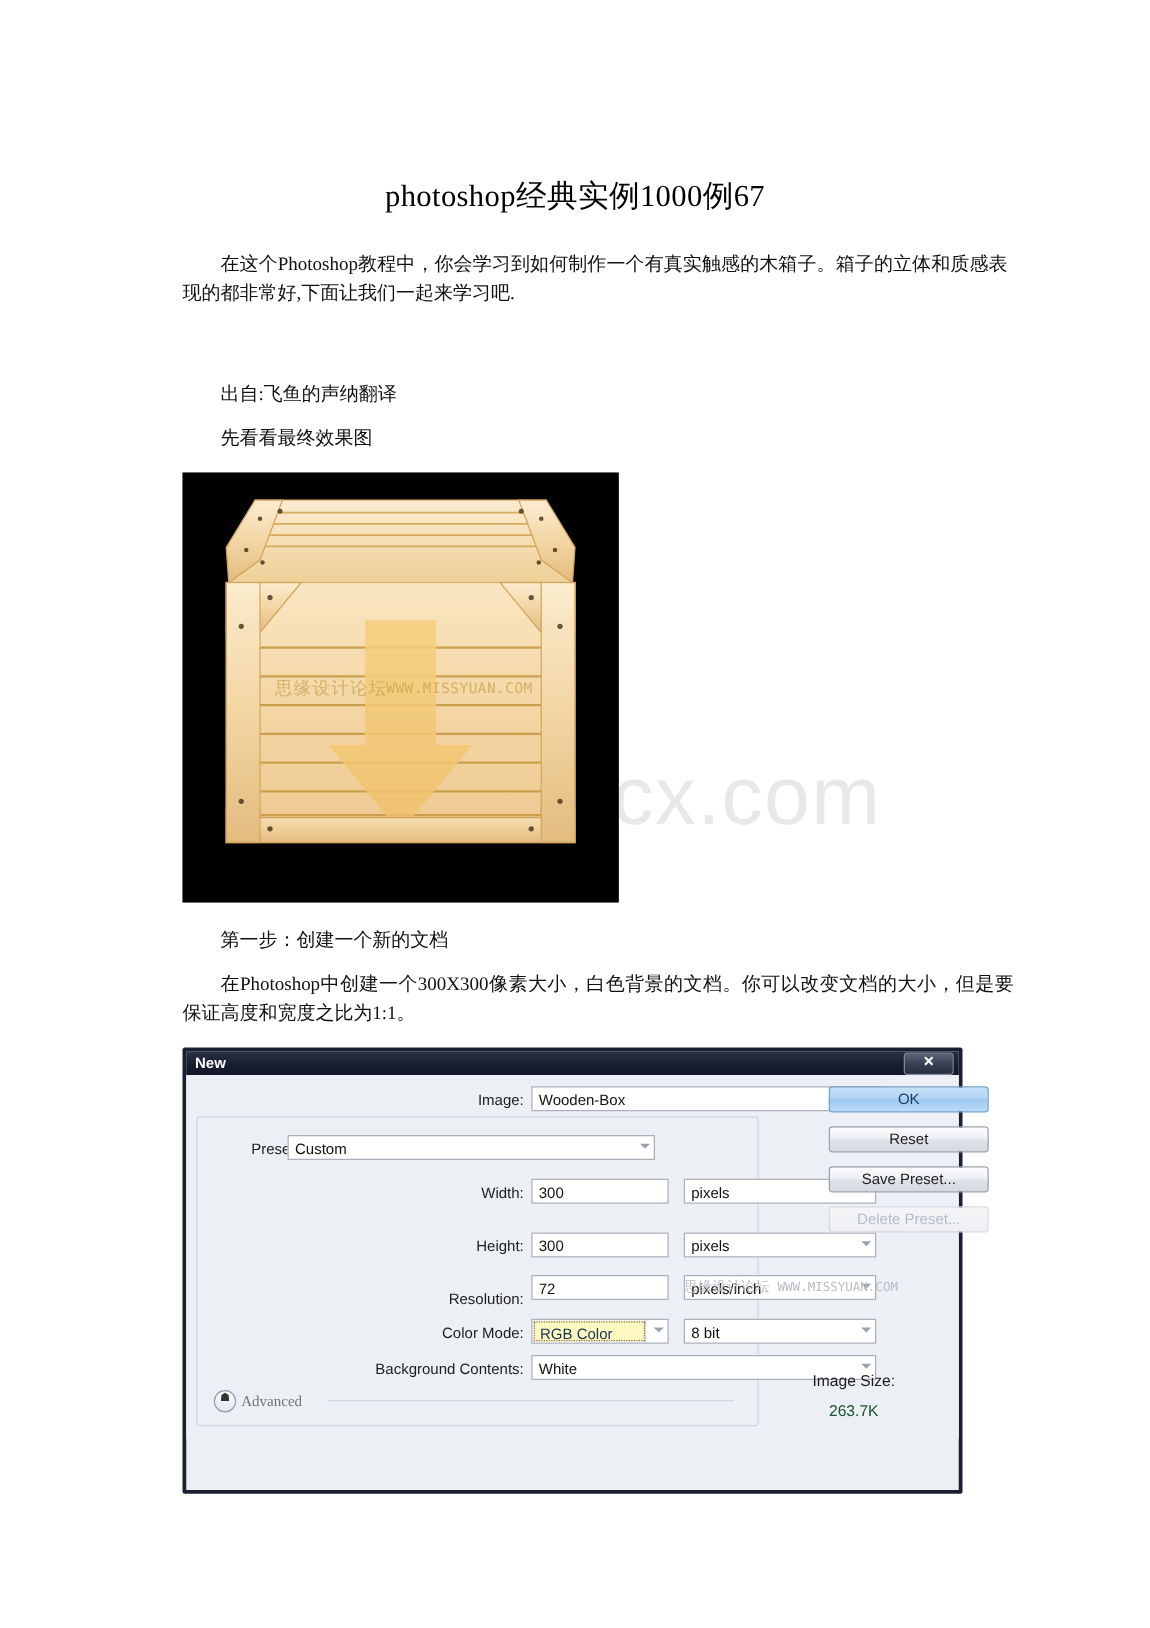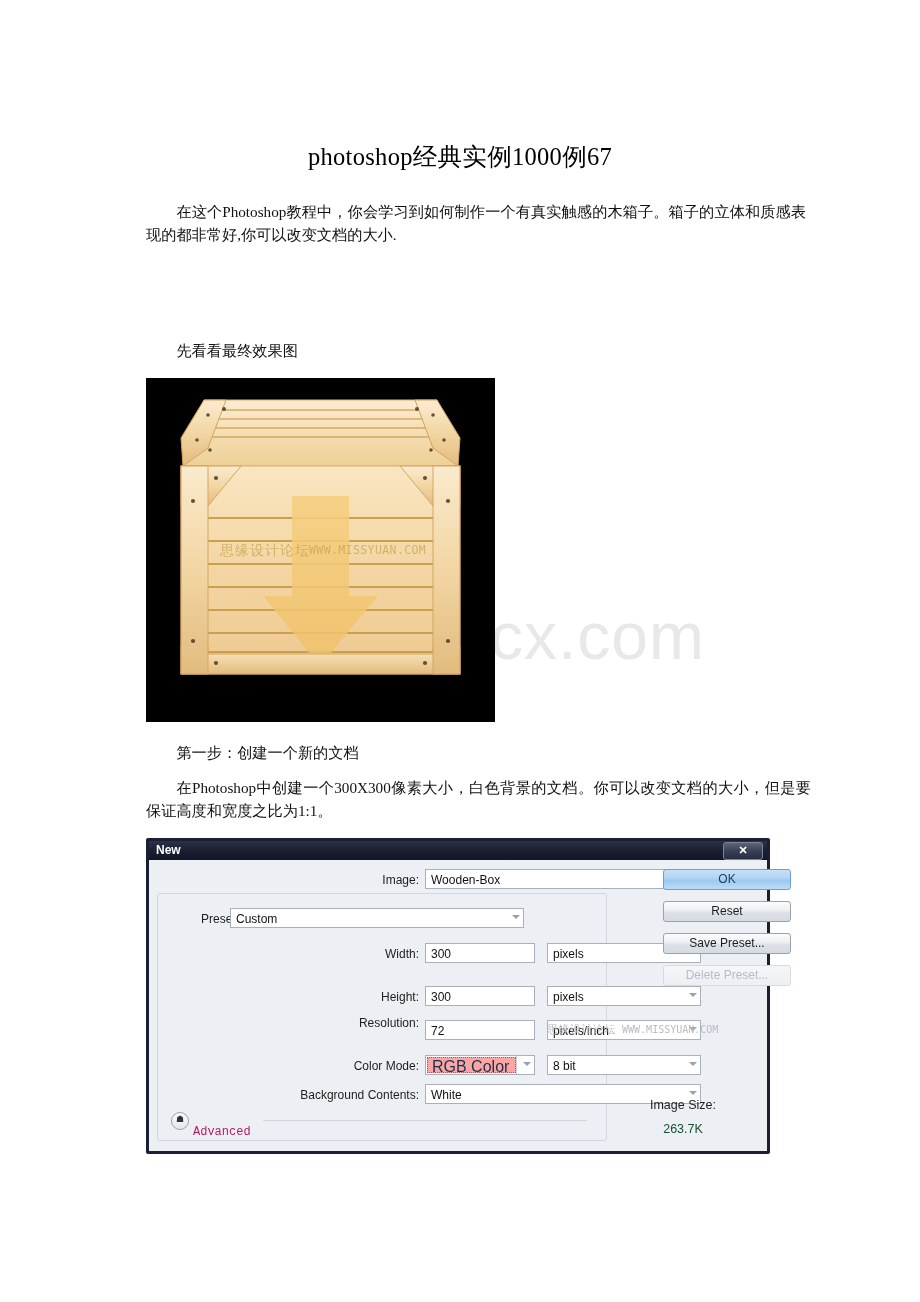--- a/index.html
+++ b/index.html
@@ -117,21 +117,21 @@
     fill: #c8a24a;
     opacity: 0.72;
   }
 
   
   #ps-dialog {
     position: absolute;
     left: 146px;
     top: 838px;
     width: 624px;
-    height: 316px;
+    height: 357px;
     background: #eceff4;
     border: 3px solid #1a1f33;
     border-radius: 2px;
     box-sizing: border-box;
     z-index: 12;
     font-family: "Liberation Sans", "DejaVu Sans", sans-serif;
   }
 
   #ps-titlebar {
     height: 19px;
@@ -237,25 +237,25 @@
     background: #ffffff;
     border: 1px solid #a9b0bb;
     padding: 0;
   }
   .sel-inner {
     position: absolute;
     left: 1px;
     top: 1px;
     right: 18px;
     bottom: 1px;
-    background: #fca5a5;
+    background: #fef9c3;
     border: 1px dotted #8a6d3b;
     box-sizing: border-box;
     color: #16324f;
-    font-size: 16px;
+    font-size: 12px;
     padding: 2px 0 0 4px;
     line-height: 14px;
     overflow: hidden;
     white-space: nowrap;
   }
   .combo.sel-combo .sep {
     position: absolute;
     right: 17px;
     top: 0;
     bottom: 0;
@@ -334,24 +334,24 @@
     font-size: 9px;
     text-align: center;
     line-height: 13px;
     color: #333;
     cursor: pointer;
     font-family: "DejaVu Sans", sans-serif;
   }
   #advanced-label {
     position: absolute;
     left: 22px;
-    top: 13px;
-    font-size: 12px;
-    color: #be185d;
-    font-family: Liberation Mono, monospace;
+    top: 2px;
+    font-size: 12px;
+    color: #737373;
+    font-family: Liberation Serif, serif;
   }
   #advanced-rule {
     position: absolute;
     left: 92px;
     top: 8px;
     right: 14px;
     height: 1px;
     background: #d2d6de;
   }
 
@@ -374,21 +374,22 @@
 </style>
 </head>
 <body>
 
 <div id="page-watermark">www.bdocx.com</div>
 
 <div id="doc">
 
   <h1 id="page-title">photoshop经典实例1000例67</h1>
 
-  <p class="para" id="p-intro">在这个Photoshop教程中，你会学习到如何制作一个有真实触感的木箱子。箱子的立体和质感表现的都非常好,你可以改变文档的大小.</p>
+  <p class="para" id="p-intro">在这个Photoshop教程中，你会学习到如何制作一个有真实触感的木箱子。箱子的立体和质感表现的都非常好,下面让我们一起来学习吧.</p>
+  <p class="para" id="p-source-2">出自:飞鱼的声纳翻译</p>
   <p class="para" id="p-preview">先看看最终效果图</p>
 
   <p class="para" id="p-step1">第一步：创建一个新的文档</p>
   <p class="para" id="p-step1-body">在Photoshop中创建一个300X300像素大小，白色背景的文档。你可以改变文档的大小，但是要保证高度和宽度之比为1:1。</p>
 
 </div>
 
 <div id="crate-figure">
   <svg id="crate-svg" width="349" height="344" viewBox="0 0 349 344" xmlns="http://www.w3.org/2000/svg">
     <defs>
@@ -511,21 +512,21 @@
       <span class="arrow"></span>
     </div>
 
     <div class="fld-label" style="left:150px; top:130px; width:120px;">Height:</div>
     <div class="txtbox" style="left:276px; top:126px; width:110px;">300</div>
     <div class="combo" style="left:398px; top:126px; width:154px;">
       <span>pixels</span>
       <span class="arrow"></span>
     </div>
 
-    <div class="fld-label" style="left:136px; top:156px; width:134px;">Resolution:</div>
+    <div class="fld-label" style="left:136px; top:172px; width:134px;">Resolution:</div>
     <div class="txtbox" style="left:276px; top:160px; width:110px;">72</div>
     <div class="combo" style="left:398px; top:160px; width:154px;">
       <span>pixels/inch</span>
       <span class="arrow"></span>
     </div>
 
     <div class="fld-label" style="left:136px; top:199px; width:134px;">Color Mode:</div>
     <div class="combo sel-combo" style="left:276px; top:195px; width:110px;">
       <span class="sel-inner">RGB Color</span>
       <span class="sep"></span>

